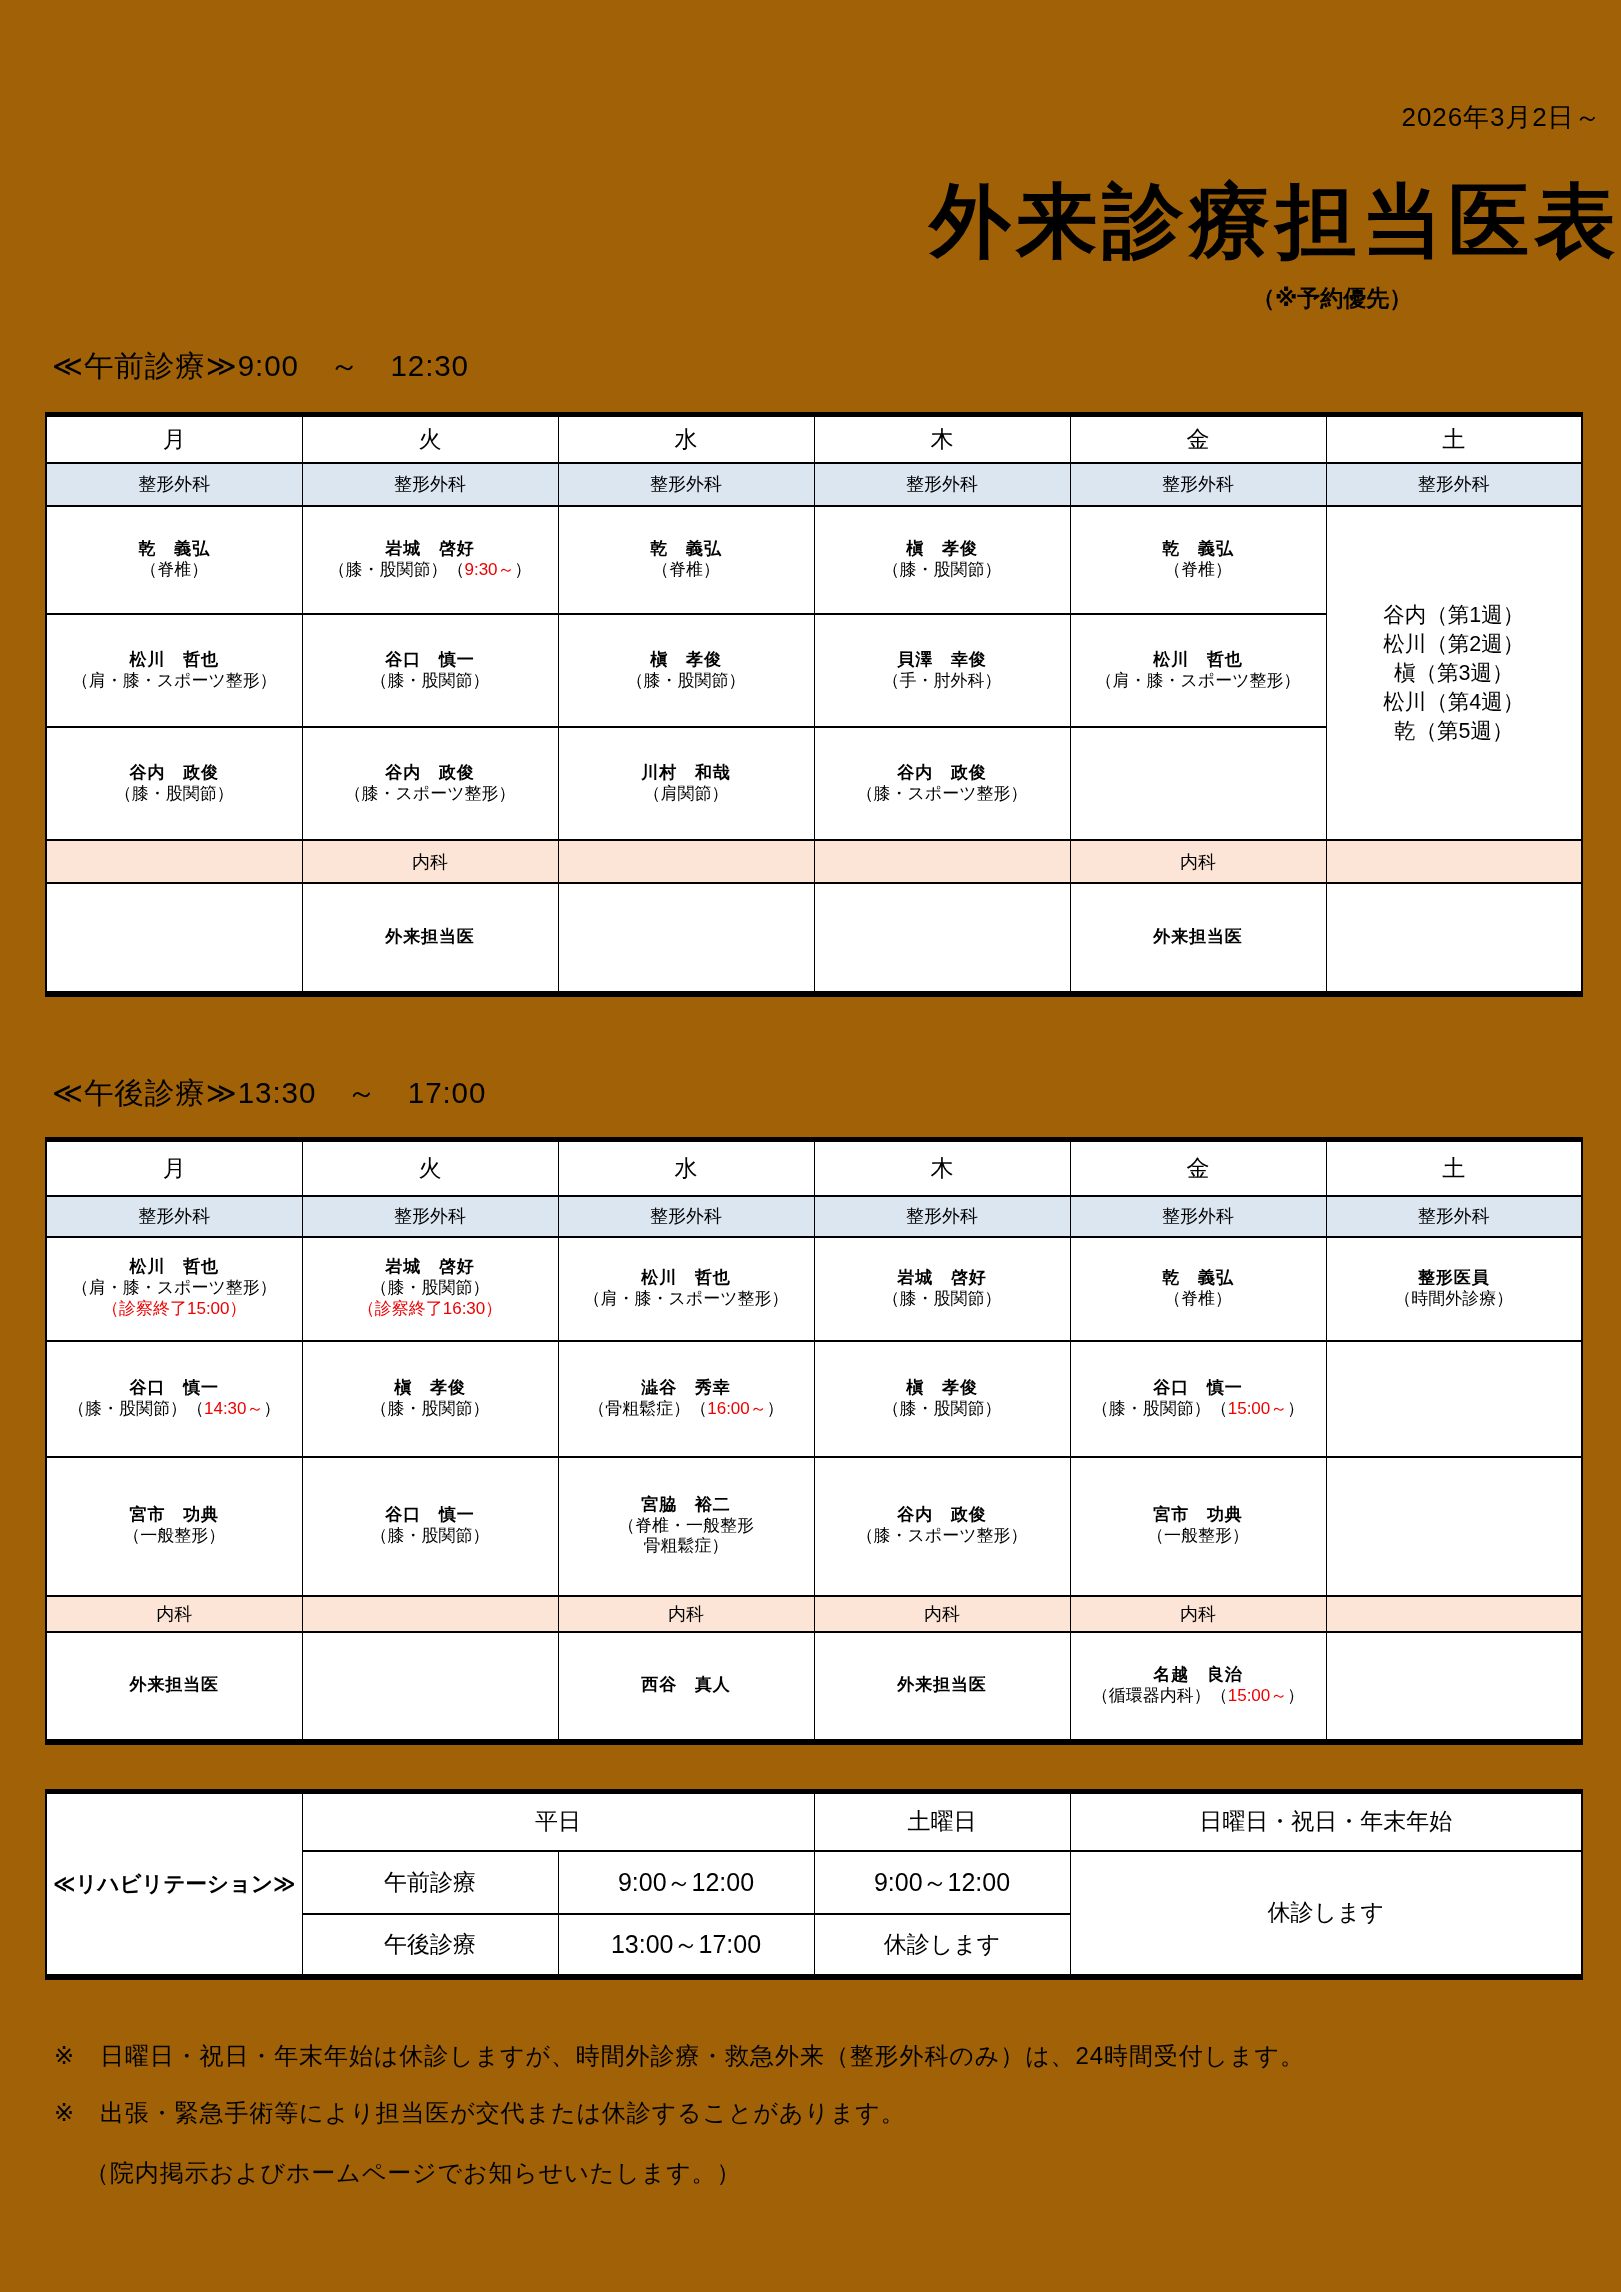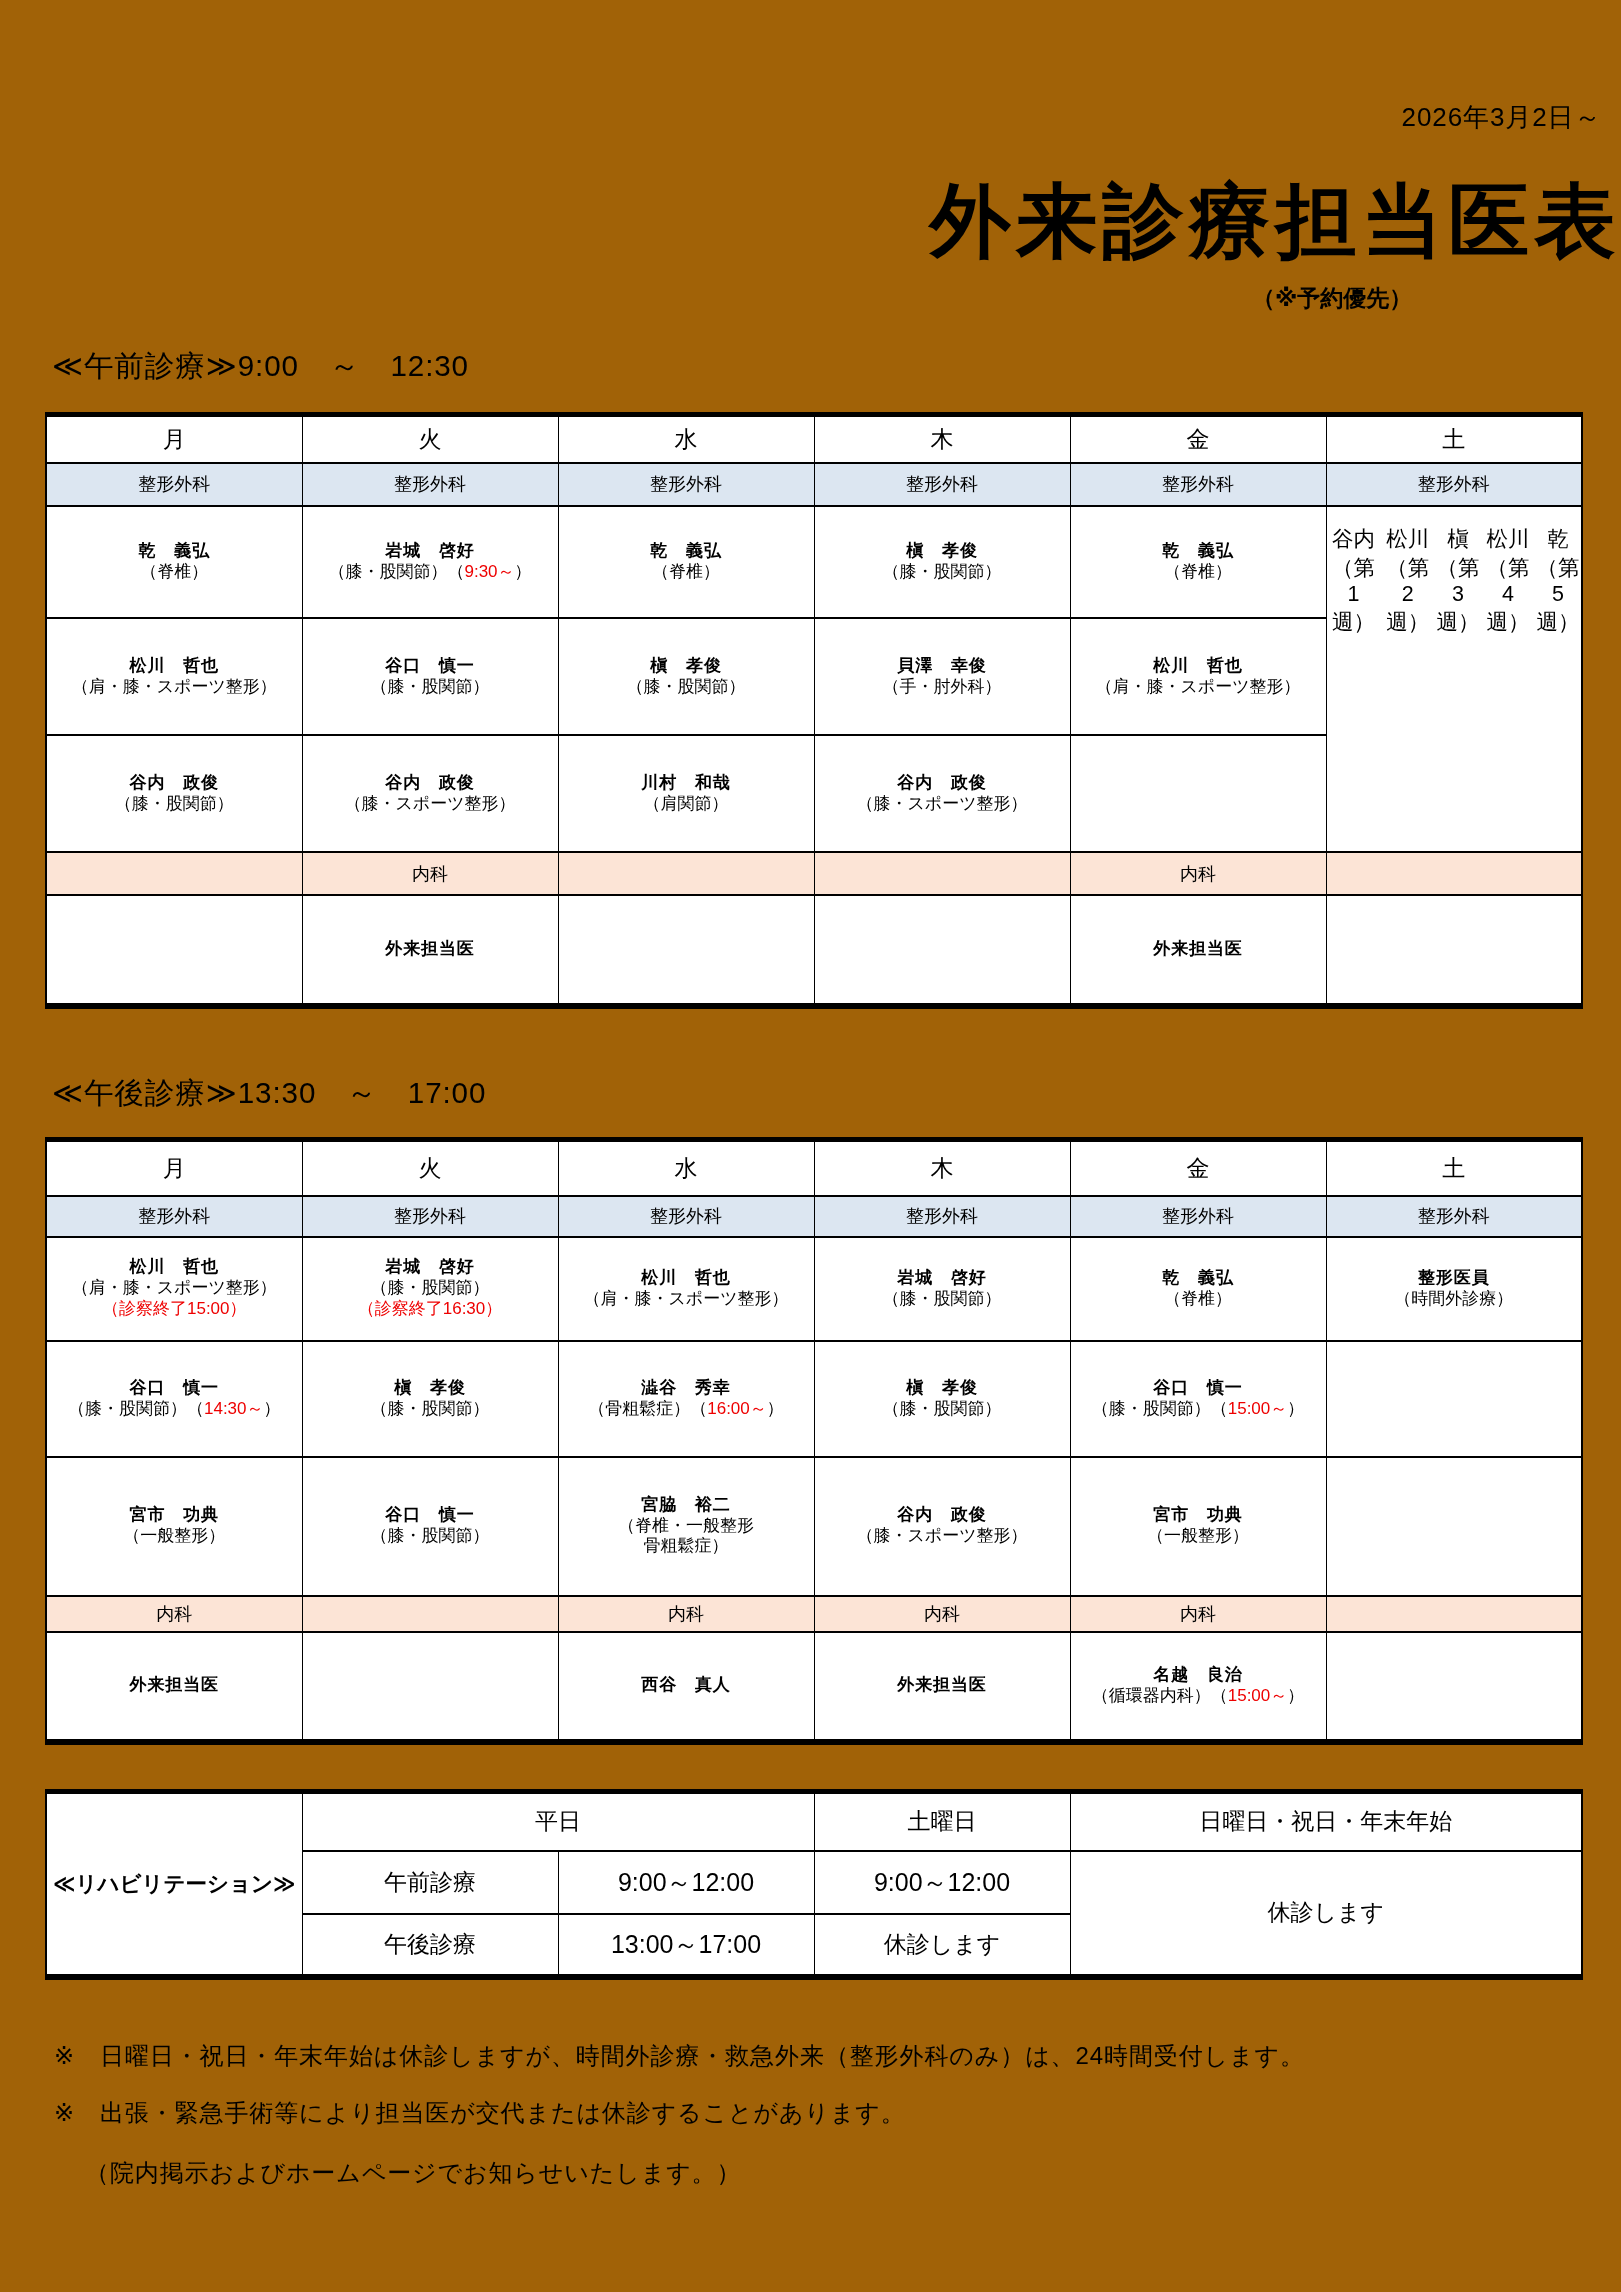--- a/index.html
+++ b/index.html
@@ -16,22 +16,22 @@
         border-top:2.7px solid #000;border-bottom:2.7px solid #000;
         text-align:center;vertical-align:middle;padding:0;overflow:hidden;}
   .day-row th{font-size:23px;font-weight:normal;}
   .dept-row td{background:var(--blue,#dce6f1);font-size:18px;}
   .dept2-row td{background:var(--pink,#fce4d6);font-size:18px;}
   .cell-line{line-height:1.22;}
   span.name{font-size:17px;font-weight:bold;letter-spacing:0.9px;}
   span.sp{font-size:17px;}
   .red{color:var(--red,#ee0000);}
   .sat-merged{vertical-align:middle;}
-  .sat-wrap{display:flex;flex-direction:row;justify-content:center;
-            height:322px;padding:5.4px 0;font-size:21.5px;margin-top:12px;}
+  .sat-wrap{display:flex;flex-direction:column;justify-content:center;
+            height:322px;padding:5.4px 0;font-size:21.5px;}
   .rehab-label{font-size:21.5px;font-weight:bold;}
   .rehab-head{font-size:23px;}
   .rehab-session{font-size:23px;}
   .rehab-time{font-size:25px;}
   .rehab-closed{font-size:23px;}
   .note{position:absolute;font-size:24px;letter-spacing:0.9px;}
 </style>
 </head>
 <body>
 

